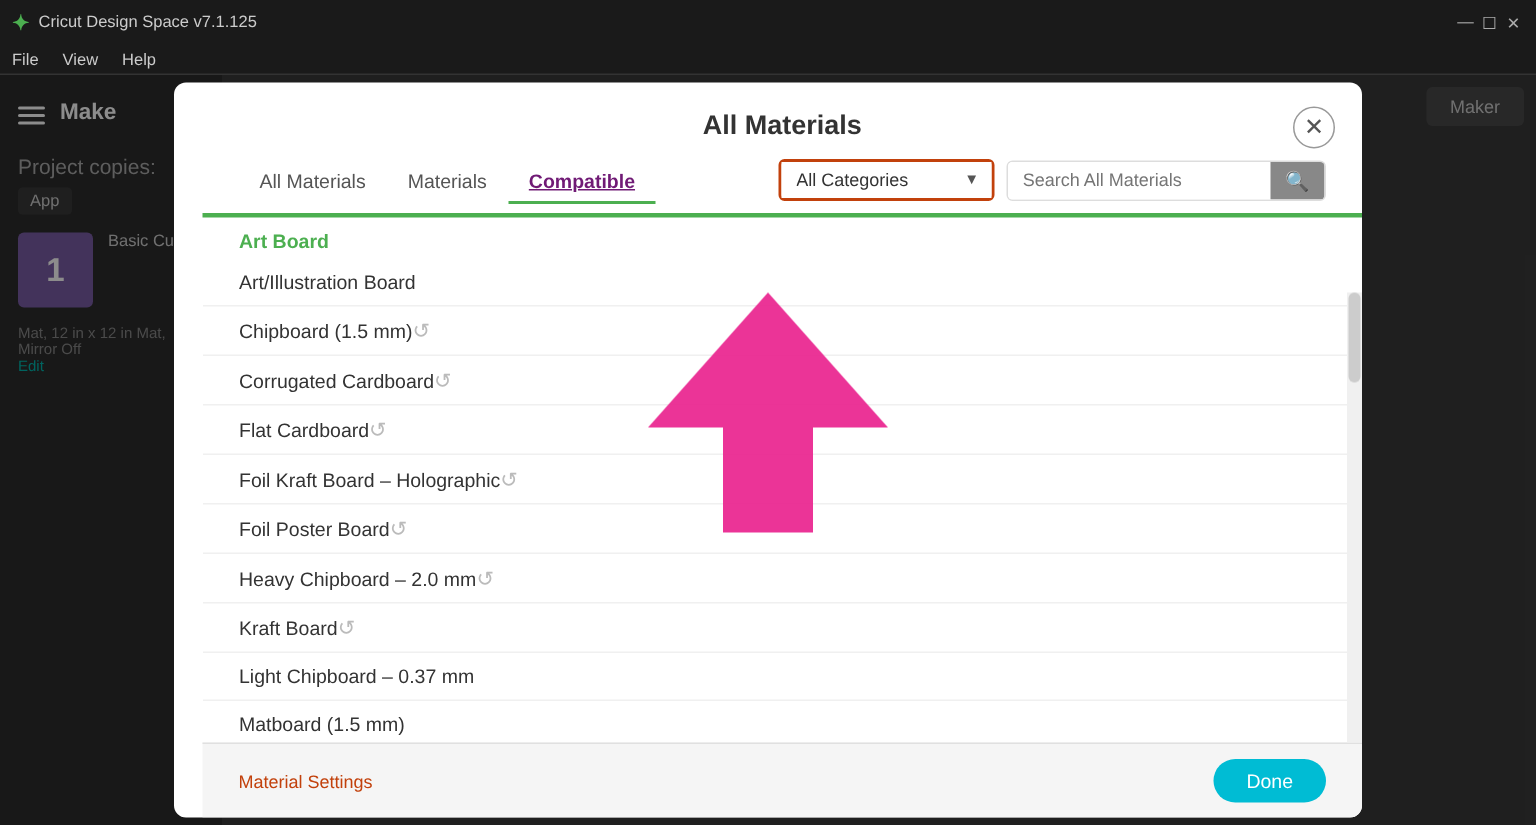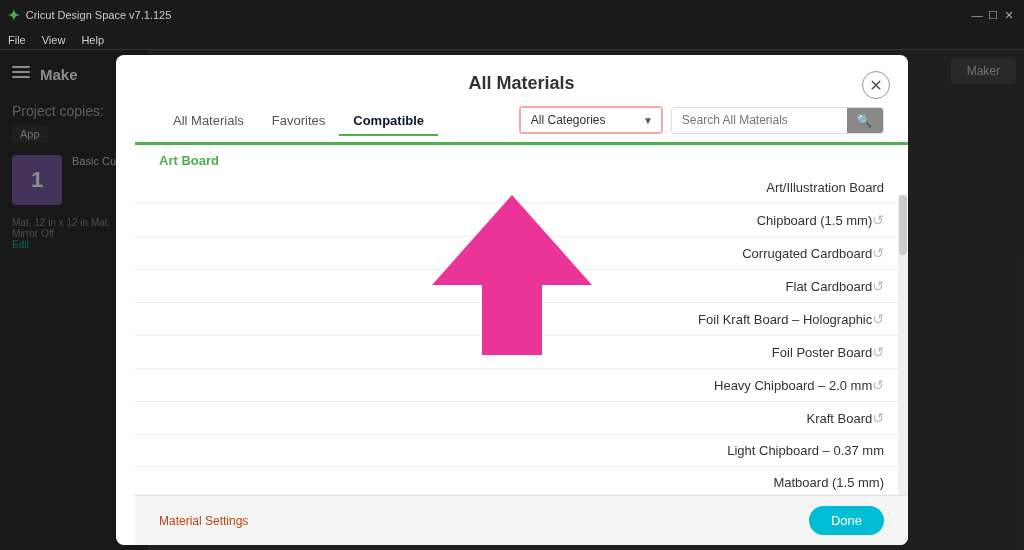--- a/index.html
+++ b/index.html
@@ -58,21 +58,21 @@
       width: 148px;
       background: #2d2d2d;
       display: flex;
       flex-direction: column;
       padding-top: 8px;
       color: #ccc;
       flex-shrink: 0;
     }
     .sidebar-header {
       display: flex;
-      align-items: flex-start;
+      align-items: flex-end;
       gap: 10px;
       padding: 8px 12px;
       color: #fff;
       font-size: 15px;
       font-weight: bold;
     }
     .sidebar-hamburger {
       display: flex; flex-direction: column; gap: 3px; cursor: pointer;
     }
     .sidebar-hamburger div {
@@ -185,40 +185,41 @@
       border-bottom: none;
     }
     .tab {
       padding: 6px 14px;
       font-size: 13px;
       color: #555;
       cursor: pointer;
       position: relative;
     }
     .tab.active {
-      color: #0f172a;
+      color: #701a75;
       font-weight: 600;
+      text-decoration: underline;
     }
     .tab.active::after {
       content: '';
       position: absolute;
       bottom: -2px;
       left: 0; right: 0;
       height: 2px;
       background: #4CAF50;
     }
     .tab-controls {
       margin-left: auto;
       display: flex;
       gap: 8px;
       align-items: center;
     }
     .category-select-wrapper {
       position: relative;
-      border: 2px solid #fca5a5;
+      border: 2px solid #c2410c;
       border-radius: 4px;
     }
     .category-select {
       padding: 5px 28px 5px 10px;
       font-size: 12px;
       border: none;
       outline: none;
       appearance: none;
       background: #fff;
       color: #333;
@@ -276,21 +277,21 @@
     .category-header {
       padding: 8px 24px 4px;
       color: #4CAF50;
       font-size: 13px;
       font-weight: 600;
     }
 
     .material-row {
       display: flex;
       align-items: center;
-      justify-content: flex-end;
+      justify-content: flex-start;
       padding: 8px 24px;
       border-bottom: 1px solid #f0f0f0;
       cursor: pointer;
     }
     .material-name {
       font-size: 13px;
       color: #333;
     }
     .material-icon {
       color: #bbb;
@@ -404,21 +405,21 @@
       <div class="modal-header">
         <div class="modal-title">All Materials</div>
         <div class="modal-close">✕</div>
       </div>
 
       <div class="modal-tabs">
         <div class="tab">
           <span>All Materials</span>
         </div>
         <div class="tab">
-          <span>Favorites</span>
+          <span>Materials</span>
         </div>
         <div class="tab active">
           <span>Compatible</span>
         </div>
 
         <div class="tab-controls">
           <div class="category-select-wrapper">
             <select class="category-select">
               <option>All Categories</option>
               <option>Art Board</option>

